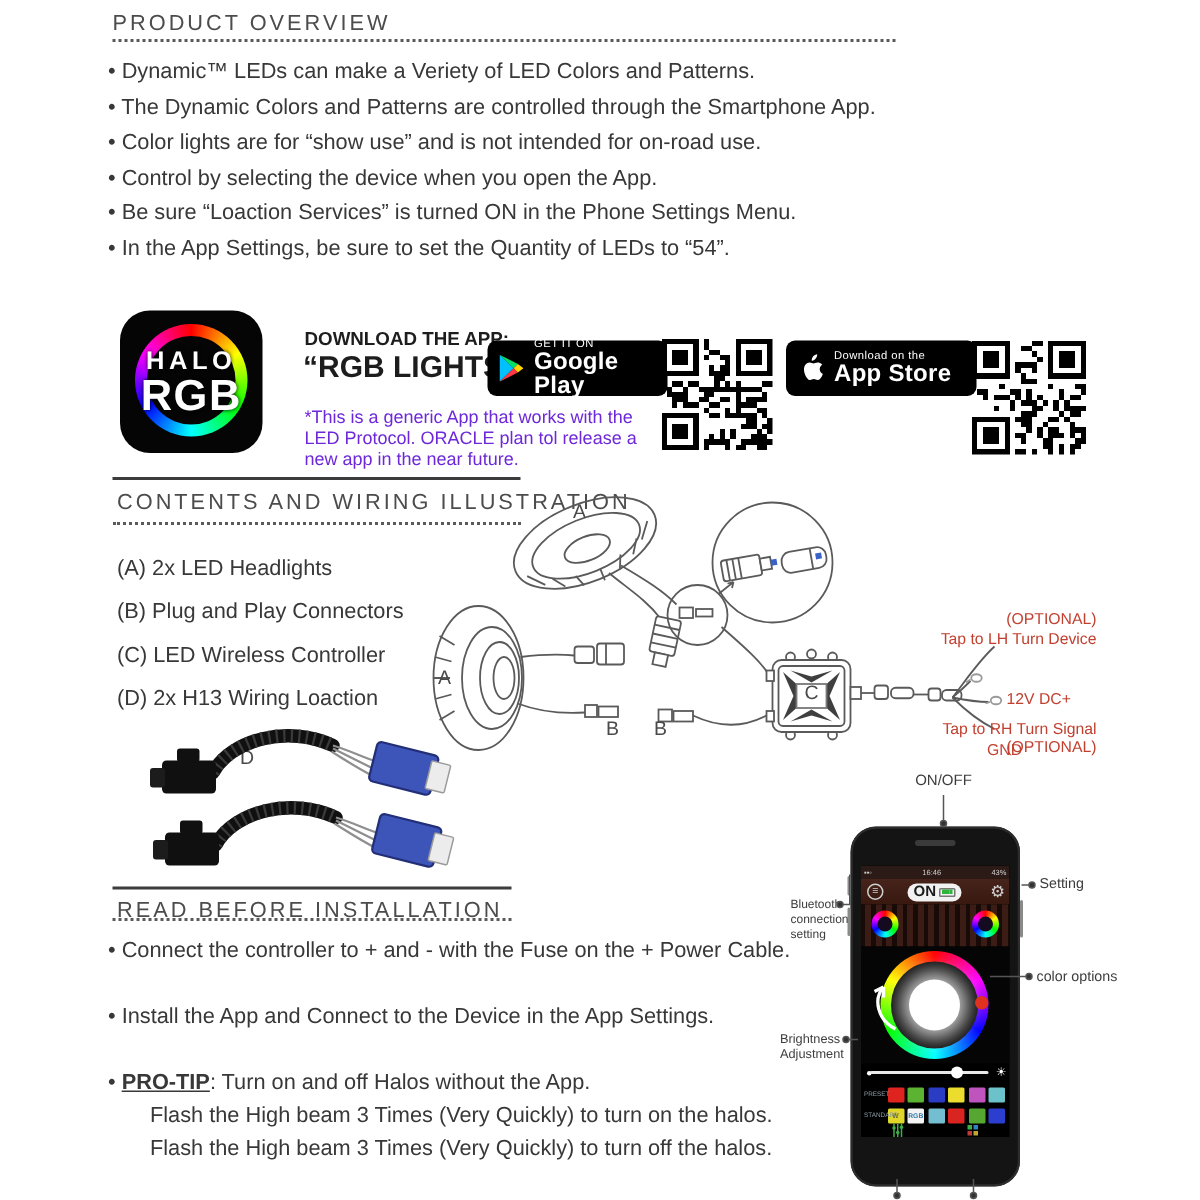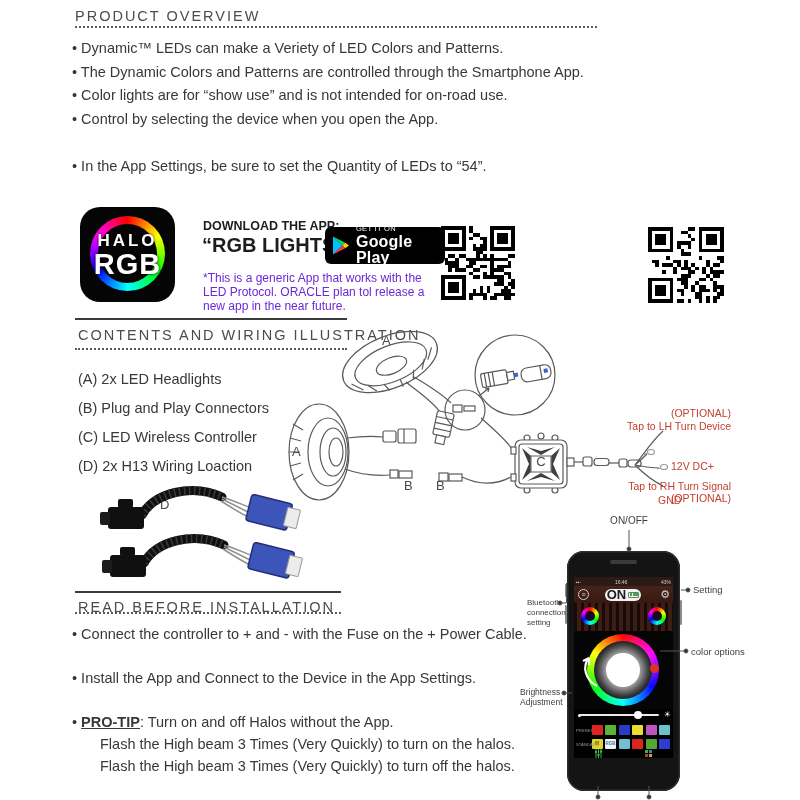--- a/index.html
+++ b/index.html
@@ -46,21 +46,21 @@
   .speaker{position:absolute;left:43px;top:9px;width:27px;height:4px;background:#3a3a3a;border-radius:2px;}
   .screen{position:absolute;left:7px;top:26px;width:99px;height:181px;background:#000;overflow:hidden;}
   .sbar{position:absolute;left:0;top:0;width:99px;height:9px;background:#2b1a15;color:#cfcfcf;
         font-size:5px;display:flex;justify-content:space-between;align-items:center;padding:0 2px;box-sizing:border-box;}
   .phead{position:absolute;left:0;top:9px;width:99px;height:17px;background:linear-gradient(#46231b,#38190f);
          display:flex;align-items:center;}
   .menu-ic{position:absolute;left:4px;top:3px;width:11px;height:11px;border:1px solid #cfcfcf;border-radius:50%;
            box-sizing:border-box;color:#cfcfcf;font-size:7px;line-height:9px;text-align:center;}
   .onpill{position:absolute;left:31px;top:2.5px;width:36px;height:12px;background:#f2f2f2;border-radius:6px;
           display:flex;align-items:center;justify-content:center;gap:2px;}
-  .onpill .on{font-size:13px;font-weight:bold;color:#1a1a1a;}
+  .onpill .on{font-size:10px;font-weight:bold;color:#1a1a1a;}
   .batt{width:11px;height:6px;border:1px solid #777;border-radius:1px;display:flex;gap:.5px;padding:.5px;box-sizing:border-box;}
   .batt i{flex:1;background:#2fb43c;}
   .gear-ic{position:absolute;right:3px;top:2px;color:#d0d0d0;font-size:11px;}
   .grille{position:absolute;left:0;top:26px;width:99px;height:28px;
           background:repeating-linear-gradient(90deg,#170a07 0 3px,#3c1d15 3px 7px);}
   .halo{position:absolute;top:4px;width:18px;height:18px;border-radius:50%;
         background:conic-gradient(#f00,#ff0,#0f0,#0ff,#00f,#f0f,#f00);}
   .halo::after{content:"";position:absolute;inset:4px;border-radius:50%;background:#150b20;}
   .wheelarea{position:absolute;left:0;top:54px;width:99px;height:78px;background:#050505;}
   .wheel{position:absolute;left:13px;top:3px;width:72px;height:72px;border-radius:50%;
@@ -88,20 +88,21 @@
 <body>
 
 <div class="page">
 
   <div class="sect-title" style="left:75px;top:8px;">PRODUCT OVERVIEW</div>
   <div class="rule-dot" style="left:75px;top:26px;width:522px;"></div>
   <div class="blt" style="left:72px;top:64px;">The Dynamic Colors and Patterns are controlled through the Smartphone App.</div>
   <div class="blt" style="left:72px;top:40px;">Dynamic™ LEDs can make a Veriety of LED Colors and Patterns.</div>
   <div class="blt" style="left:72px;top:87px;">Color lights are for “show use” and is not intended for on-road use.</div>
   <div class="blt" style="left:72px;top:111px;">Control by selecting the device when you open the App.</div>
+  <div class="blt" style="left:72px;top:134px;">Be sure “Loaction Services” is turned ON in the Phone Settings Menu.</div>
   <div class="blt" style="left:72px;top:158px;">In the App Settings, be sure to set the Quantity of LEDs to “54”.</div>
 
   <div class="logo">
     <div class="ring"></div>
     <div class="logo-t1">HALO</div>
     <div class="logo-t2">RGB</div>
   </div>
   <div class="dl-head">DOWNLOAD THE APP:</div>
   <div class="dl-app">“RGB LIGHTS”</div>
   <div class="dl-note">*This is a generic App that works with the LED Protocol. ORACLE plan tol release a new app in the near future.</div>
@@ -245,20 +246,30 @@
         <rect x="20" y="19" width="1" height="1"></rect>
         <rect x="8" y="20" width="1" height="1"></rect>
         <rect x="12" y="20" width="1" height="1"></rect>
         <rect x="14" y="20" width="1" height="1"></rect>
         <rect x="15" y="20" width="1" height="1"></rect>
         <rect x="18" y="20" width="1" height="1"></rect>
         <rect x="19" y="20" width="1" height="1"></rect>
       </svg>
   </div>
 
+  <div class="badge" style="left:524px;top:227px;width:118px;height:37px;padding-left:9px;gap:7px;">
+    <svg width="16" height="19" viewBox="0 0 17 20" fill="#fff">
+      <path d="M11.5 3.1c.7-.9 1.2-2.1 1-3.1-1 .1-2.1.7-2.8 1.5-.6.8-1.2 2-1 3.1 1.1.1 2.2-.6 2.8-1.5z"></path>
+      <path d="M14.3 10.6c0-2 1.7-3 1.8-3.1-1-1.4-2.5-1.6-3-1.6-1.3-.1-2.5.7-3.1.7-.6 0-1.6-.7-2.7-.7-1.4 0-2.7.8-3.4 2-1.5 2.5-.4 6.3 1 8.4.7 1 1.5 2.1 2.6 2.1 1 0 1.4-.7 2.7-.7 1.2 0 1.6.7 2.7.7 1.1 0 1.8-1 2.5-2 .8-1.2 1.1-2.3 1.1-2.4-.1 0-2.1-.8-2.2-3.4z"></path>
+    </svg>
+    <div class="txt">
+      <span class="small">Download on the</span>
+      <span class="big">App Store</span>
+    </div>
+  </div>
 
   <div class="qr" style="left:648px;top:227px;width:76px;height:76px;">
     <svg viewBox="0 0 21 21" fill="#000">
         <rect x="0" y="0" width="7" height="7"></rect>
         <rect x="1" y="1" width="5" height="5" fill="#fff"></rect>
         <rect x="2" y="2" width="3" height="3"></rect>
         <rect x="14" y="0" width="7" height="7"></rect>
         <rect x="15" y="1" width="5" height="5" fill="#fff"></rect>
         <rect x="16" y="2" width="3" height="3"></rect>
         <rect x="0" y="14" width="7" height="7"></rect>

